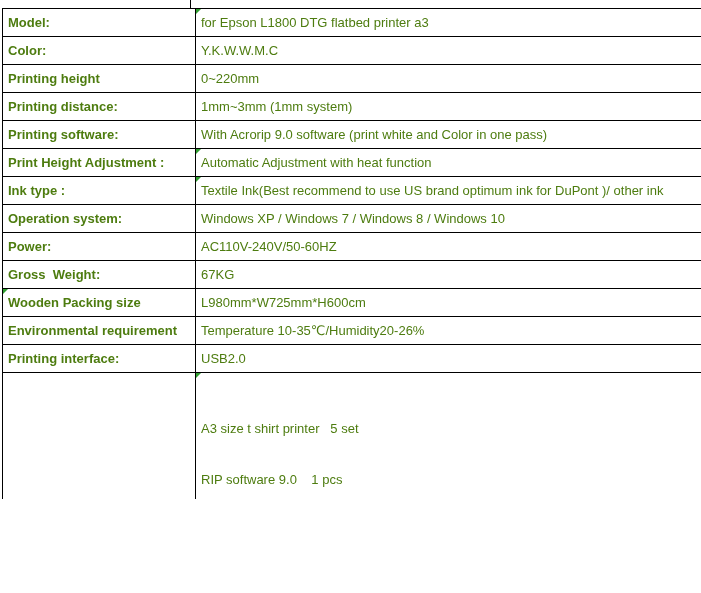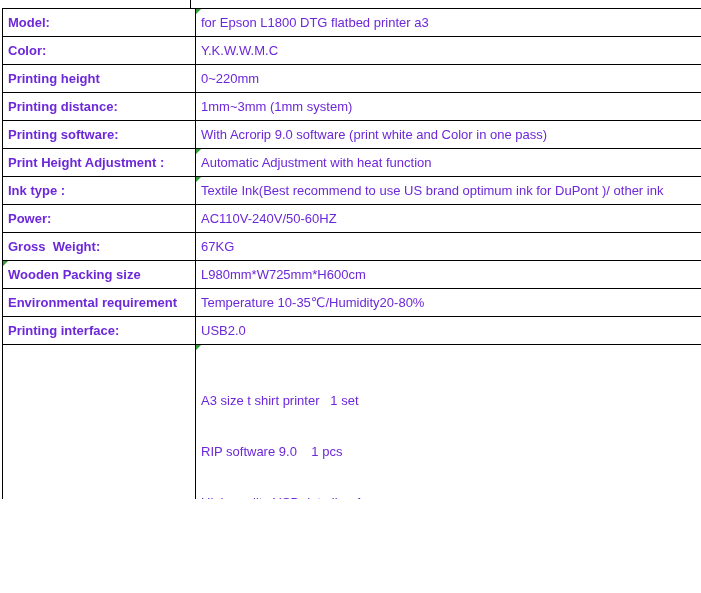--- a/index.html
+++ b/index.html
@@ -7,21 +7,21 @@
     padding: 0;
     background: #ffffff;
   }
   .page {
     position: relative;
     width: 701px;
     height: 499px;
     background: #ffffff;
     overflow: hidden;
     font-family: "Liberation Sans", "DejaVu Sans", sans-serif;
-    color: #6d28d9;
+    color: #4d7c0f;
   }
   table.spec {
     position: absolute;
     left: 2px;
     top: 8px;
     width: 695px;
     border-collapse: collapse;
     table-layout: fixed;
   }
   table.spec td {
@@ -102,44 +102,48 @@
       </tr>
       <tr class="row">
         <td class="label"><span>Print Height Adjustment :</span></td>
         <td class="value"><span class="flag"></span><span>Automatic Adjustment with heat function</span></td>
       </tr>
       <tr class="row">
         <td class="label"><span>Ink type :</span></td>
         <td class="value"><span class="flag"></span><span>Textile Ink(Best recommend to use US brand optimum ink for DuPont )/ other ink</span></td>
       </tr>
       <tr class="row">
+        <td class="label"><span>Operation system:</span></td>
+        <td class="value"><span>Windows XP / Windows 7 / Windows 8 / Windows 10</span></td>
+      </tr>
+      <tr class="row">
         <td class="label"><span>Power:</span></td>
         <td class="value"><span>AC110V-240V/50-60HZ</span></td>
       </tr>
       <tr class="row">
         <td class="label"><span>Gross  Weight:</span></td>
         <td class="value"><span>67KG</span></td>
       </tr>
       <tr class="row">
         <td class="label"><span class="flag"></span><span>Wooden Packing size</span></td>
         <td class="value"><span>L980mm*W725mm*H600cm</span></td>
       </tr>
       <tr class="row">
         <td class="label"><span>Environmental requirement</span></td>
-        <td class="value"><span>Temperature 10-35℃/Humidity20-80%</span></td>
+        <td class="value"><span>Temperature 10-35℃/Humidity20-26%</span></td>
       </tr>
       <tr class="row">
         <td class="label"><span>Printing interface:</span></td>
         <td class="value"><span>USB2.0</span></td>
       </tr>
       <tr class="row-tall">
         <td class="label"></td>
         <td class="value">
           <span class="flag"></span>
-          <div class="pkg-line">A3 size t shirt printer   1 set</div>
+          <div class="pkg-line">A3 size t shirt printer   5 set</div>
           <div class="pkg-line">RIP software 9.0    1 pcs</div>
           <div class="pkg-line">High quality USB data line 1 pcs</div>
           
           
           
           
         </td>
       </tr>
     </tbody>
   </table>

